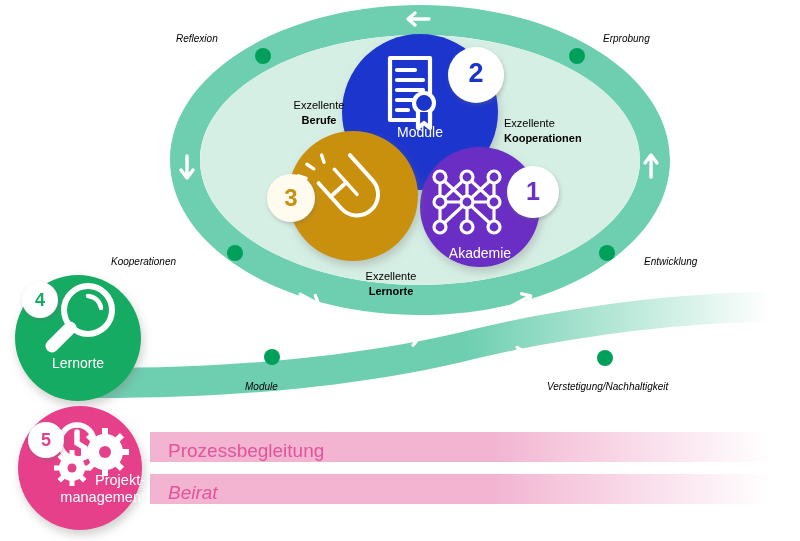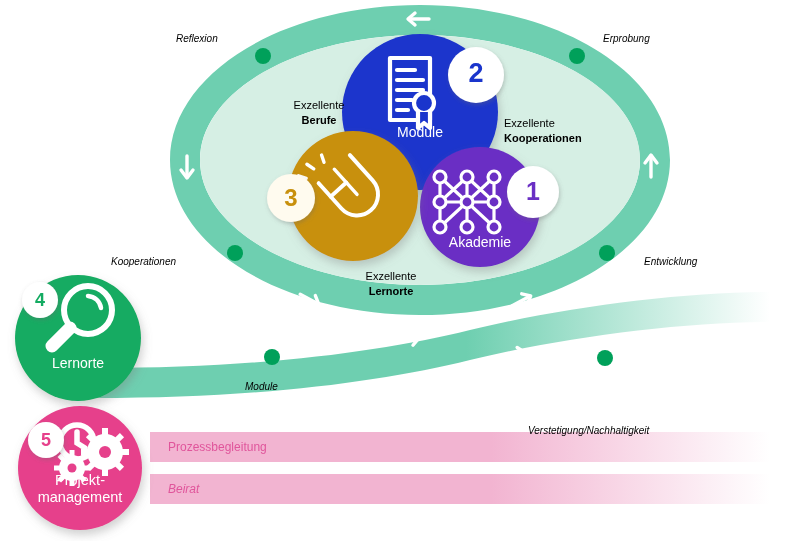--- a/index.html
+++ b/index.html
@@ -6,21 +6,21 @@
   body{width:800px;height:541px;position:relative;overflow:hidden;
        font-family:"Liberation Sans",sans-serif;}
   #stage{position:absolute;left:0;top:0;width:800px;height:541px;}
   svg#scene{position:absolute;left:0;top:0;width:800px;height:541px;}
   .lbl{position:absolute;white-space:nowrap;}
   .ring-label{color:#000000;font-size:10px;font-style:italic;}
   .excellent{color:#000;font-size:11px;line-height:15px;text-align:center;}
   .excellent b{font-weight:bold;}
   .circ-label{position:absolute;white-space:nowrap;color:#ffffff;font-size:14px;text-align:center;}
   .badge-num{font-weight:bold;font-family:"Liberation Sans",sans-serif;}
-  .bar-label{position:absolute;color:#e0559b;font-size:12px;white-space:nowrap;}
+  .bar-label{position:absolute;color:#e0559b;font-size:19px;white-space:nowrap;}
   .pm-label{position:absolute;color:#ffffff;font-size:14.5px;text-align:center;line-height:17px;white-space:nowrap;}
 </style>
 </head>
 <body>
 
 <div id="stage">
 
   <svg id="scene" viewBox="0 0 800 541">
     <defs>
       <linearGradient id="tailFade" x1="0" y1="0" x2="1" y2="0">
@@ -218,40 +218,40 @@
       <circle cx="40" cy="300" r="18" fill="#ffffff" filter="url(#tinyShadow)"></circle>
       <circle cx="46" cy="440" r="18" fill="#ffffff" filter="url(#tinyShadow)"></circle>
     </g>
   </svg>
 
   <div class="lbl ring-label" style="left:176px;top:33px;">Reflexion</div>
   <div class="lbl ring-label" style="left:603px;top:33px;">Erprobung</div>
   <div class="lbl ring-label" style="left:111px;top:256px;">Kooperationen</div>
   <div class="lbl ring-label" style="left:644px;top:256px;">Entwicklung</div>
   <div class="lbl ring-label" style="left:245px;top:381px;">Module</div>
-  <div class="lbl ring-label" style="left:528px;top:381px;margin-top:44px;">Verstetigung/Nachhaltigkeit</div>
+  <div class="lbl ring-label" style="left:547px;top:381px;">Verstetigung/Nachhaltigkeit</div>
 
   <div class="lbl excellent" style="left:259px;top:98px;width:120px;">
     <span>Exzellente</span><br>
     <b>Berufe</b>
   </div>
   <div class="lbl excellent" style="left:504px;top:116px;width:150px;text-align:left;">
     <span>Exzellente</span><br>
     <b>Kooperationen</b>
   </div>
   <div class="lbl excellent" style="left:331px;top:269px;width:120px;">
     <span>Exzellente</span><br>
     <b>Lernorte</b>
   </div>
 
   <div class="circ-label" style="left:370px;top:124px;width:100px;">Module</div>
-  <div class="circ-label" style="left:430px;top:234px;width:100px;">Akademie</div>
+  <div class="circ-label" style="left:430px;top:245px;width:100px;">Akademie</div>
 
   <div class="circ-label" style="left:28px;top:355px;width:100px;">Lernorte</div>
-  <div class="pm-label" style="left:15px;top:472px;width:130px;">
+  <div class="pm-label" style="left:15px;top:472px;width:130px;text-align:right;">
     <span>Projekt-</span><br>
     <span>management</span>
   </div>
 
   <div class="lbl badge-num" style="left:509px;top:177px;width:48px;text-align:center;font-size:25px;color:#6a2fc4;">1</div>
   <div class="lbl badge-num" style="left:452px;top:58px;width:48px;text-align:center;font-size:27px;color:#1a35cc;">2</div>
   <div class="lbl badge-num" style="left:269px;top:184px;width:44px;text-align:center;font-size:24px;color:#c8900d;">3</div>
   <div class="lbl badge-num" style="left:22px;top:290px;width:36px;text-align:center;font-size:18px;color:#14ab62;">4</div>
   <div class="lbl badge-num" style="left:28px;top:430px;width:36px;text-align:center;font-size:18px;color:#e6408b;">5</div>
 

